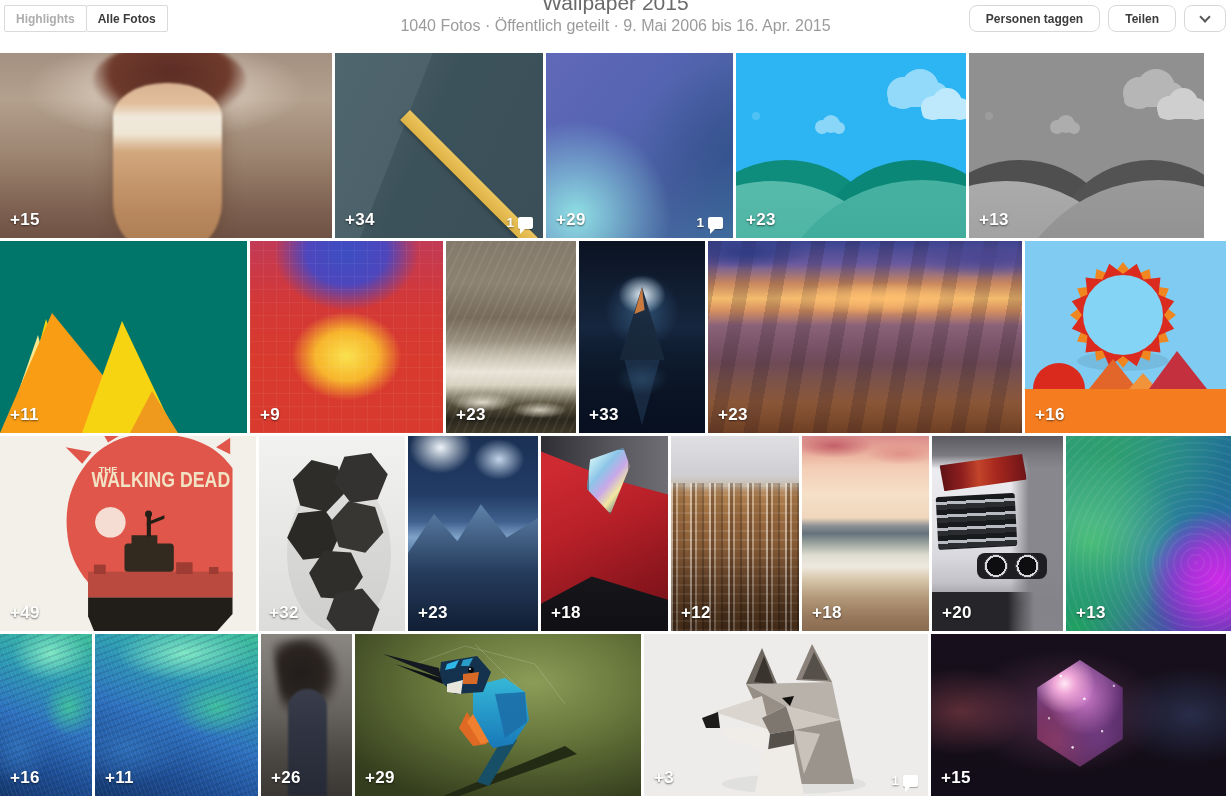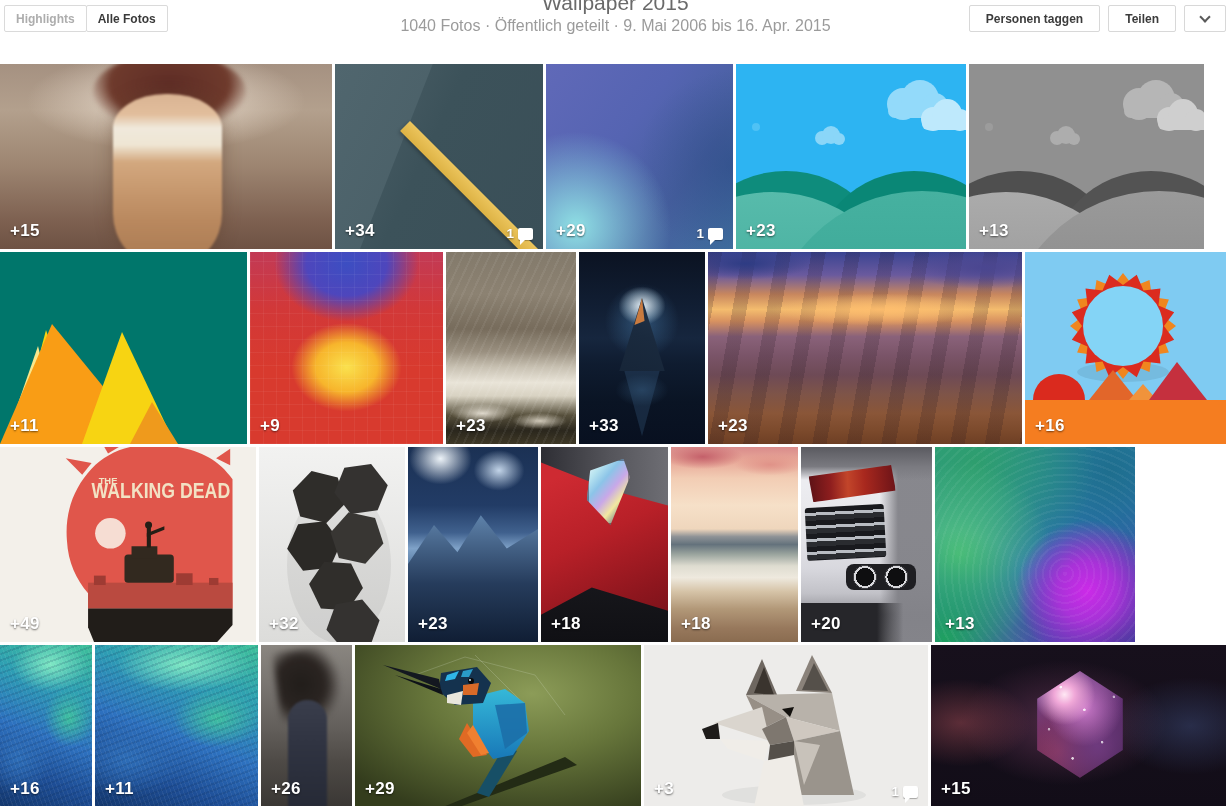--- a/index.html
+++ b/index.html
@@ -1,32 +1,32 @@
 <!DOCTYPE html>
 <html><head>
 <meta charset="utf-8">
 <style>
   *{box-sizing:border-box;margin:0;padding:0}
   body{margin:0;width:1231px;height:806px;background:#fff;overflow:hidden;
        font-family:"Liberation Sans",sans-serif;-webkit-font-smoothing:antialiased}
   
-  header{position:relative;height:64px;background:#fff}
+  header{position:relative;height:53px;background:#fff}
   .tabs{position:absolute;left:4px;top:5px;display:flex}
   .tab{height:27px;padding:0 11px;font-size:12px;font-weight:bold;background:#fff;
        border:1px solid #dadada;border-radius:2px;cursor:pointer;
        font-family:"Liberation Sans",sans-serif}
   .tab+.tab{margin-left:-1px;position:relative;z-index:1}
   .tab.inactive{color:#adadad}
   .tab.active{color:#3a3a3a}
   .titlebox{position:absolute;left:0;right:0;top:-8px;text-align:center}
   .title{font-size:21px;line-height:22px;color:#6a6a6a}
   .subtitle{margin-top:3px;font-size:16px;color:#9b9b9b}
   .actions{position:absolute;right:5px;top:5px;display:flex}
   .btn{height:27px;padding:0 16px;margin-left:8px;font-size:12px;font-weight:bold;color:#3c3c3c;
-       background:#fff;border:1px solid #d8d8d8;border-radius:2px;cursor:pointer;
+       background:#fff;border:1px solid #d8d8d8;border-radius:8px;cursor:pointer;
        font-family:"Liberation Sans",sans-serif}
   .btn.more{width:42px;padding:0;display:inline-flex;align-items:center;justify-content:center}
   .chev{width:8px;height:8px;border-right:2px solid #5a5a5a;border-bottom:2px solid #5a5a5a;
         transform:rotate(45deg);margin-top:-4px}
   
   .grid{width:1226px}
   .row{display:flex;gap:3px;margin-bottom:3px}
   .tile{position:relative;overflow:hidden;height:100%;flex:none;cursor:pointer;background:#ddd}
   .tile svg{display:block;width:100%;height:100%}
   .shape{position:absolute}
@@ -382,20 +382,23 @@
       </svg>
       <span class="plus">+32</span>
     </div>
     <div class="tile t-bluemtn" style="width:130px">
       <span class="plus">+23</span>
     </div>
     <div class="tile t-lambo" style="width:127px">
       <div class="shape hlight"></div>
       <span class="plus">+18</span>
     </div>
+    <div class="tile t-city" style="width:128px">
+      <span class="plus">+12</span>
+    </div>
     <div class="tile t-beach" style="width:127px">
       <span class="plus">+18</span>
     </div>
     <div class="tile t-whitecar" style="width:131px">
       <div class="shape exh"></div>
       <div class="shape bmpr"></div>
       <span class="plus">+20</span>
     </div>
     <div class="tile t-swirl" style="width:200px">
       <span class="plus">+13</span>

